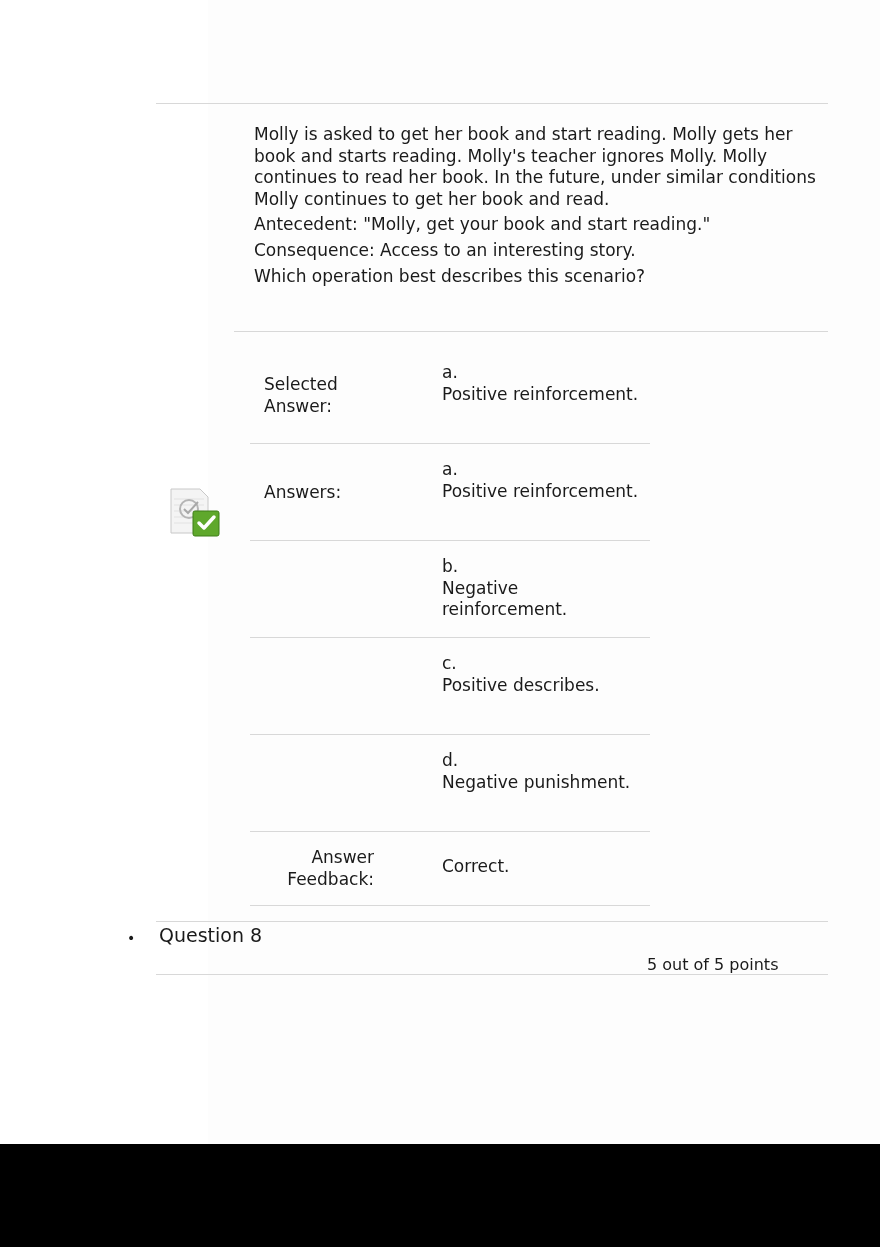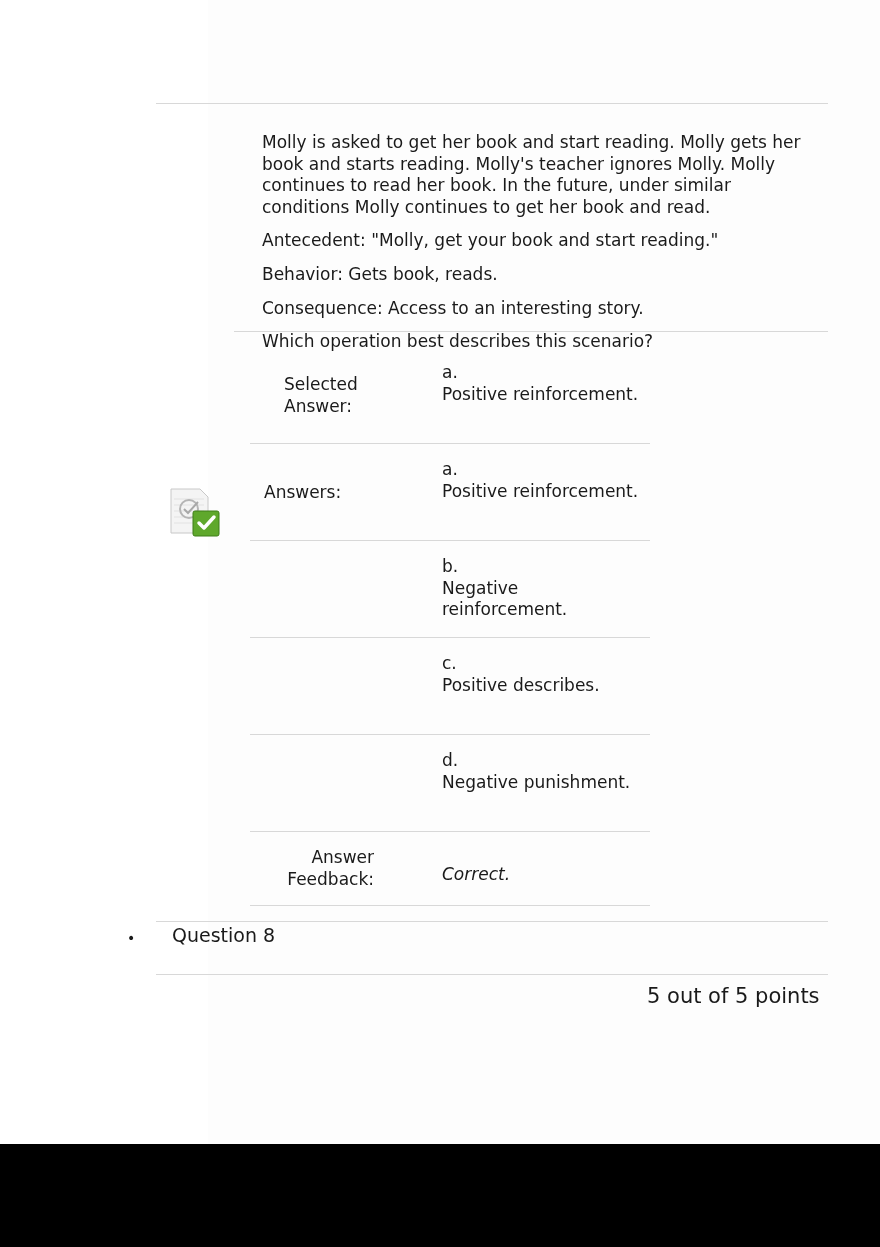--- a/index.html
+++ b/index.html
@@ -1,62 +1,61 @@
 <!DOCTYPE html>
 <html><head>
 <meta charset="utf-8">
 <style>
   html, body { margin:0; padding:0; }
   body { width:880px; height:1247px; background:#ffffff; position:relative; overflow:hidden;
          font-family:"DejaVu Sans", sans-serif; color:#1a1a1a; }
   .shade { position:absolute; left:208px; top:0; width:672px; height:1144px; background:#fdfdfd; }
   .hr { position:absolute; height:1px; background:#d8d8d8; }
   .qtext { position:absolute; left:250px; top:120px; width:570px; font-size:17px; line-height:21.6px; }
-  .qtext p { margin:12px; }
+  .qtext p { margin:4px; }
   .icon { position:absolute; left:168px; top:487px; width:52px; height:52px; }
   .tbl { position:absolute; left:250px; width:400px; }
   .row { position:absolute; left:0; width:400px; border-bottom:1px solid #d8d8d8; }
   .lbl { position:absolute; left:14px; font-size:17px; line-height:22px; }
   .val { position:absolute; left:192px; font-size:17px; line-height:21.6px; width:200px; }
   .bullet { position:absolute; left:127px; top:930px; font-size:14px; }
-  .qtitle { position:absolute; left:172px; top:924px; font-size:19px; }
-  .points { position:absolute; left:647px; top:984px; font-size:21px; }
+  .qtitle { position:absolute; left:159px; top:924px; font-size:19px; }
+  .points { position:absolute; left:647px; top:955px; font-size:16px; }
   .blackbar { position:absolute; left:0; top:1144px; width:880px; height:103px; background:#000; }
 </style>
 </head>
 <body>
 
 <div class="shade"></div>
 
 <div class="hr" style="left:156px; top:103px; width:672px;"></div>
 
 <div class="qtext">
   <p>Molly is asked to get her book and start reading. Molly gets her book and starts reading. Molly's teacher ignores Molly. Molly continues to read her book. In the future, under similar conditions Molly continues to get her book and read.</p>
   <p>Antecedent: "Molly, get your book and start reading."</p>
-  <p>Behavior: Gets book, reads.</p>
   <p>Consequence: Access to an interesting story.</p>
   <p>Which operation best describes this scenario?</p>
 </div>
 
 <div class="hr" style="left:234px; top:331px; width:594px;"></div>
 
 <div class="icon">
   <svg width="52" height="52" viewBox="0 0 52 52">
     <path d="M3 2 H32 L40 10 V46 H3 Z" fill="#f4f4f4" stroke="#c8c8c8"></path>
     <path d="M6 12 H36 M6 18 H36 M6 24 H36 M6 30 H36 M6 36 H36" stroke="#e2e2e2"></path>
     <circle cx="21" cy="22" r="9" fill="none" stroke="#b5b5b5" stroke-width="2"></circle>
     <path d="M16 22 l4 4 l10 -11" fill="none" stroke="#a8a8a8" stroke-width="2"></path>
     <rect x="25" y="24" width="26" height="25" rx="2" fill="#5fa82c" stroke="#3f7f18"></rect>
     <path d="M31 36 l5 5 l10 -11" fill="none" stroke="#ffffff" stroke-width="3.5" stroke-linecap="round" stroke-linejoin="round"></path>
   </svg>
 </div>
 
 <div class="tbl" style="top:352px;">
   <div class="row" style="top:0; height:91px;">
-    <div class="lbl" style="top:21px; width:110px;margin-left:20px;">Selected Answer:</div>
+    <div class="lbl" style="top:21px; width:110px;">Selected Answer:</div>
     <div class="val" style="top:10px;">
       <div>a.</div>
       <div>Positive reinforcement.</div>
     </div>
   </div>
   <div class="row" style="top:92px; height:96px;">
     <div class="lbl" style="top:37px;text-align:right;">Answers:</div>
     <div class="val" style="top:15px;">
       <div>a.</div>
       <div>Positive reinforcement.</div>
@@ -75,21 +74,21 @@
     </div>
   </div>
   <div class="row" style="top:383px; height:96px;">
     <div class="val" style="top:15px;">
       <div>d.</div>
       <div>Negative punishment.</div>
     </div>
   </div>
   <div class="row" style="top:480px; height:73px;">
     <div class="lbl" style="top:14px; width:110px;text-align:right;">Answer Feedback:</div>
-    <div class="val" style="top:32px;font-style:italic;">Correct.</div>
+    <div class="val" style="top:24px;">Correct.</div>
   </div>
 </div>
 
 <div class="hr" style="left:156px; top:921px; width:672px;"></div>
 
 <div class="bullet">•</div>
 <div class="qtitle">Question 8</div>
 <div class="points">5 out of 5 points</div>
 
 <div class="hr" style="left:156px; top:974px; width:672px;"></div>

